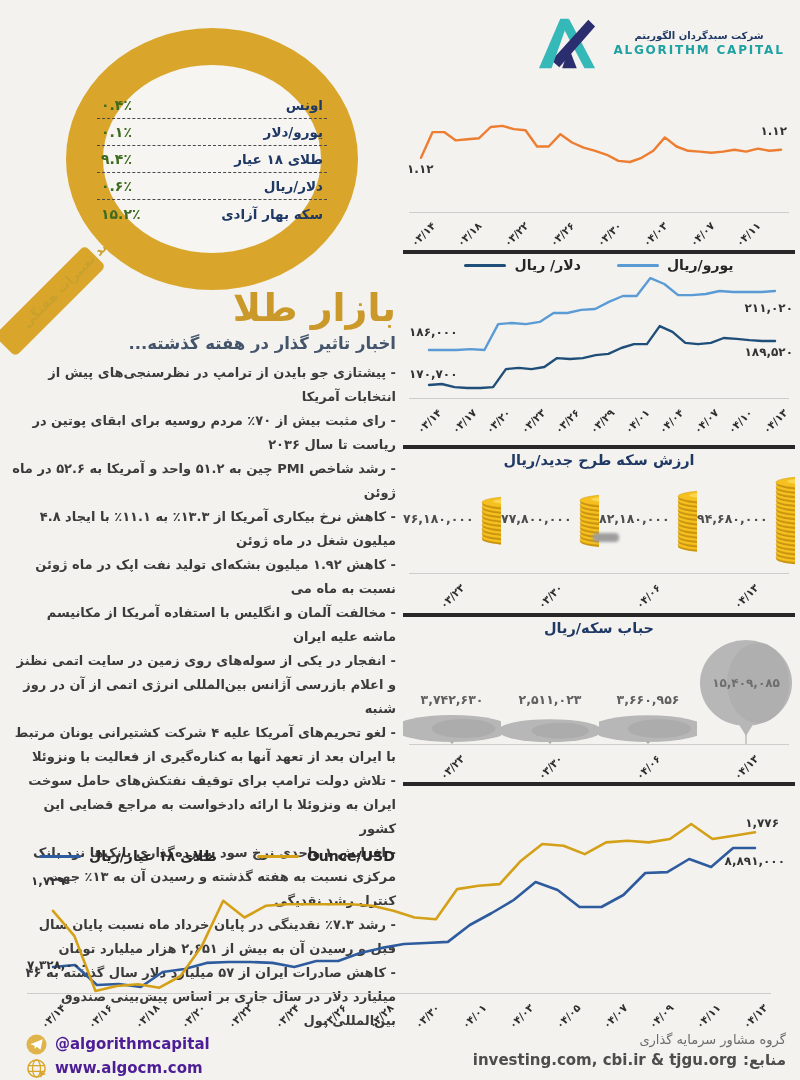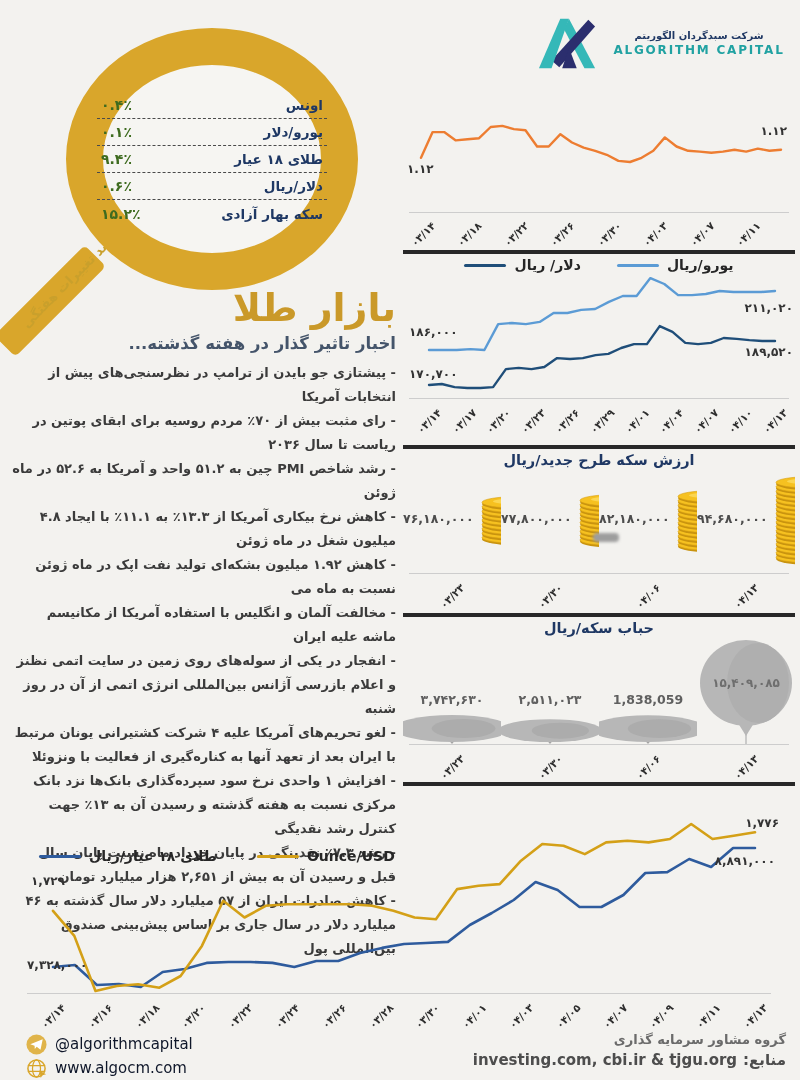--- a/index.html
+++ b/index.html
@@ -54,23 +54,23 @@
 .news{position:absolute;left:10px;top:286px;width:386px;direction:rtl}
 .news-title{color:#CA9929;font-size:38px;font-weight:bold;text-align:right;padding-left:4px}
 .news-subtitle{color:#44546A;font-size:16.5px;font-weight:bold;text-align:right;margin-top:4px}
 .news-list{margin-top:8px}
 .news-item{font-size:13px;line-height:24px;font-weight:bold;color:#3b3b3b;text-align:right}
 
 
 .footer{position:absolute;left:0;top:1030px;width:800px;height:50px}
 .f-left{position:absolute;left:26px;top:2px}
 .f-row{display:flex;align-items:center;gap:8px;height:24px}
-.f-handle{font-size:15px;font-weight:normal;color:#0f172a}
+.f-handle{font-size:15px;font-weight:bold;color:#4c1d95}
 .f-right{position:absolute;right:14px;top:2px;text-align:right;direction:rtl}
-.f-group{font-size:13px;font-weight:bold;color:#6b6b6b}
+.f-group{font-size:13px;font-weight:normal;color:#6b6b6b}
 .f-sources{margin-top:4px;font-size:15px;font-weight:bold;color:#4d4d4d;display:flex;gap:6px;justify-content:flex-start}
 .f-sources .src{direction:ltr}
 </style>
 </head>
 <body>
 
 <div class="page">
 
   <div class="mag">
     <div class="mag-handle"></div>
@@ -364,21 +364,21 @@
         </div>
         <div class="bubble-col">
           <div class="stack-label gray">۲,۵۱۱,۰۲۳</div>
           <svg width="98" height="36">
             <polygon points="44,30 54,30 49,36" fill="#A3A3A3"></polygon>
             <ellipse cx="49" cy="22.638989293625073" rx="52.1" ry="11.4" fill="#B7B7B7"></ellipse>
             <ellipse cx="59.4" cy="22.638989293625073" rx="28.6" ry="8.0" fill="#ACACAC"></ellipse>
           </svg>
         </div>
         <div class="bubble-col">
-          <div class="stack-label gray">1,838,059</div>
+          <div class="stack-label gray">۳,۶۶۰,۹۵۶</div>
           <svg width="98" height="36">
             <polygon points="44,30 54,30 49,36" fill="#A3A3A3"></polygon>
             <ellipse cx="49" cy="20.641847043389276" rx="57.6" ry="13.4" fill="#B7B7B7"></ellipse>
             <ellipse cx="60.5" cy="20.641847043389276" rx="31.7" ry="9.4" fill="#ACACAC"></ellipse>
           </svg>
         </div>
         <div class="bubble-col">
           <svg width="104" height="105">
             <line x1="52" y1="92" x2="52" y2="105" stroke="#bdbdbd" stroke-width="1.5"></line>
             <ellipse cx="52" cy="44" rx="46" ry="43" fill="#B7B7B7"></ellipse>
@@ -403,20 +403,21 @@
     <div class="news-subtitle">اخبار تاثیر گذار در هفته گذشته...</div>
     <div class="news-list" id="news-list">
         <div class="news-item">- پیشتازی جو بایدن از ترامپ در نظرسنجی‌های پیش از انتخابات آمریکا</div>
         <div class="news-item">- رای مثبت بیش از ۷۰٪ مردم روسیه برای ابقای پوتین در ریاست تا سال ۲۰۳۶</div>
         <div class="news-item">- رشد شاخص PMI چین به ۵۱.۲ واحد و آمریکا به ۵۲.۶ در ماه ژوئن</div>
         <div class="news-item">- کاهش نرخ بیکاری آمریکا از ۱۳.۳٪ به ۱۱.۱٪ با ایجاد ۴.۸ میلیون شغل در ماه ژوئن</div>
         <div class="news-item">- کاهش ۱.۹۲ میلیون بشکه‌ای تولید نفت اپک در ماه ژوئن نسبت به ماه می</div>
         <div class="news-item">- مخالفت آلمان و انگلیس با استفاده آمریکا از مکانیسم ماشه علیه ایران</div>
         <div class="news-item">- انفجار در یکی از سوله‌های روی زمین در سایت اتمی نظنز و اعلام بازرسی آژانس بین‌المللی انرژی اتمی از آن در روز شنبه</div>
         <div class="news-item">- لغو تحریم‌های آمریکا علیه ۴ شرکت کشتیرانی یونان مرتبط با ایران بعد از تعهد آنها به کناره‌گیری از فعالیت با ونزوئلا</div>
+        <div class="news-item">- تلاش دولت ترامپ برای توقیف نفتکش‌های حامل سوخت ایران به ونزوئلا با ارائه دادخواست به مراجع قضایی این کشور</div>
         <div class="news-item">- افزایش ۱ واحدی نرخ سود سپرده‌گذاری بانک‌ها نزد بانک مرکزی نسبت به هفته گذشته و رسیدن آن به ۱۳٪ جهت کنترل رشد نقدیگی</div>
         <div class="news-item">- رشد ۷.۳٪ نقدینگی در پایان خرداد ماه نسبت پایان سال قبل و رسیدن آن به بیش از ۲,۶۵۱ هزار میلیارد تومان</div>
         <div class="news-item">- کاهش صادرات ایران از ۵۷ میلیارد دلار سال گذشته به ۴۶ میلیارد دلار در سال جاری بر اساس پیش‌بینی صندوق بین‌المللی پول</div>
       </div>
   </div>
 
   <div style="position:absolute;left:25px;top:810px;width:770px;height:228px">
     <div class="legend" style="position:absolute;left:14px;top:36px;gap:40px">
       <span class="legend-item">
         <span class="dash" style="background:#2E5B9D"></span>
@@ -427,21 +428,21 @@
         <span class="legend-label">Ounce/USD</span>
       </span>
     </div>
     <svg id="svg-gold" width="770" height="185" style="position:absolute;left:0;top:0">
         <polyline points="28.0,157.0 49.9,155.0 71.9,175.0 93.8,174.0 115.8,177.0 137.7,162.0 159.6,159.0 181.6,152.9 203.5,152.0 225.4,152.0 247.4,152.9 269.3,157.0 291.3,151.0 313.2,151.0 335.1,143.0 357.1,137.9 379.0,134.0 400.9,133.0 422.9,131.9 444.8,115.0 466.8,103.0 488.7,90.0 510.6,72.0 532.6,80.0 554.5,97.0 576.4,97.0 598.4,85.0 620.3,63.0 642.3,62.1 664.2,49.0 686.1,57.0 708.1,38.0 730.0,38.0" fill="none" stroke="#2E5B9D" stroke-width="2.6" stroke-linejoin="round" stroke-linecap="round"></polyline>
         <polyline points="28.0,100.8 49.3,125.9 70.5,181.0 91.8,176.0 113.1,174.3 134.4,177.7 155.6,166.0 176.9,135.9 198.2,90.8 219.5,107.5 240.7,95.8 262.0,94.2 283.3,94.2 304.5,94.2 325.8,94.2 347.1,95.8 368.4,100.8 389.6,107.5 410.9,109.2 432.2,79.1 453.5,75.8 474.7,74.1 496.0,50.7 517.3,34.0 538.5,35.7 559.8,44.1 581.1,32.4 602.4,30.7 623.6,32.4 644.9,29.0 666.2,14.0 687.5,29.0 708.7,25.7 730.0,22.3" fill="none" stroke="#D4A017" stroke-width="2.6" stroke-linejoin="round" stroke-linecap="round"></polyline>
       </svg>
     <span class="lab" style="left:6px;top:64px">۱,۷۲۹</span>
     <span class="lab" style="left:2px;top:148px">۷,۳۲۸,۰۰۰</span>
     <span class="lab" style="right:16px;top:6px">۱,۷۷۶</span>
-    <span class="lab" style="right:20px;top:44px">۸,۸۹۱,۰۰۰</span>
+    <span class="lab" style="right:10px;top:44px">۸,۸۹۱,۰۰۰</span>
     <div class="axis" style="top:183px;left:2px;right:24px"></div>
     <div class="xstrip" id="x-gold" style="top:186px">
         <span class="xlab" style="left: 28px;">۰۳/۱۴</span>
         <span class="xlab" style="left: 74.8px;">۰۳/۱۶</span>
         <span class="xlab" style="left: 121.6px;">۰۳/۱۸</span>
         <span class="xlab" style="left: 168.4px;">۰۳/۲۰</span>
         <span class="xlab" style="left: 215.2px;">۰۳/۲۲</span>
         <span class="xlab" style="left: 262px;">۰۳/۲۴</span>
         <span class="xlab" style="left: 308.8px;">۰۳/۲۶</span>
         <span class="xlab" style="left: 355.6px;">۰۳/۲۸</span>

